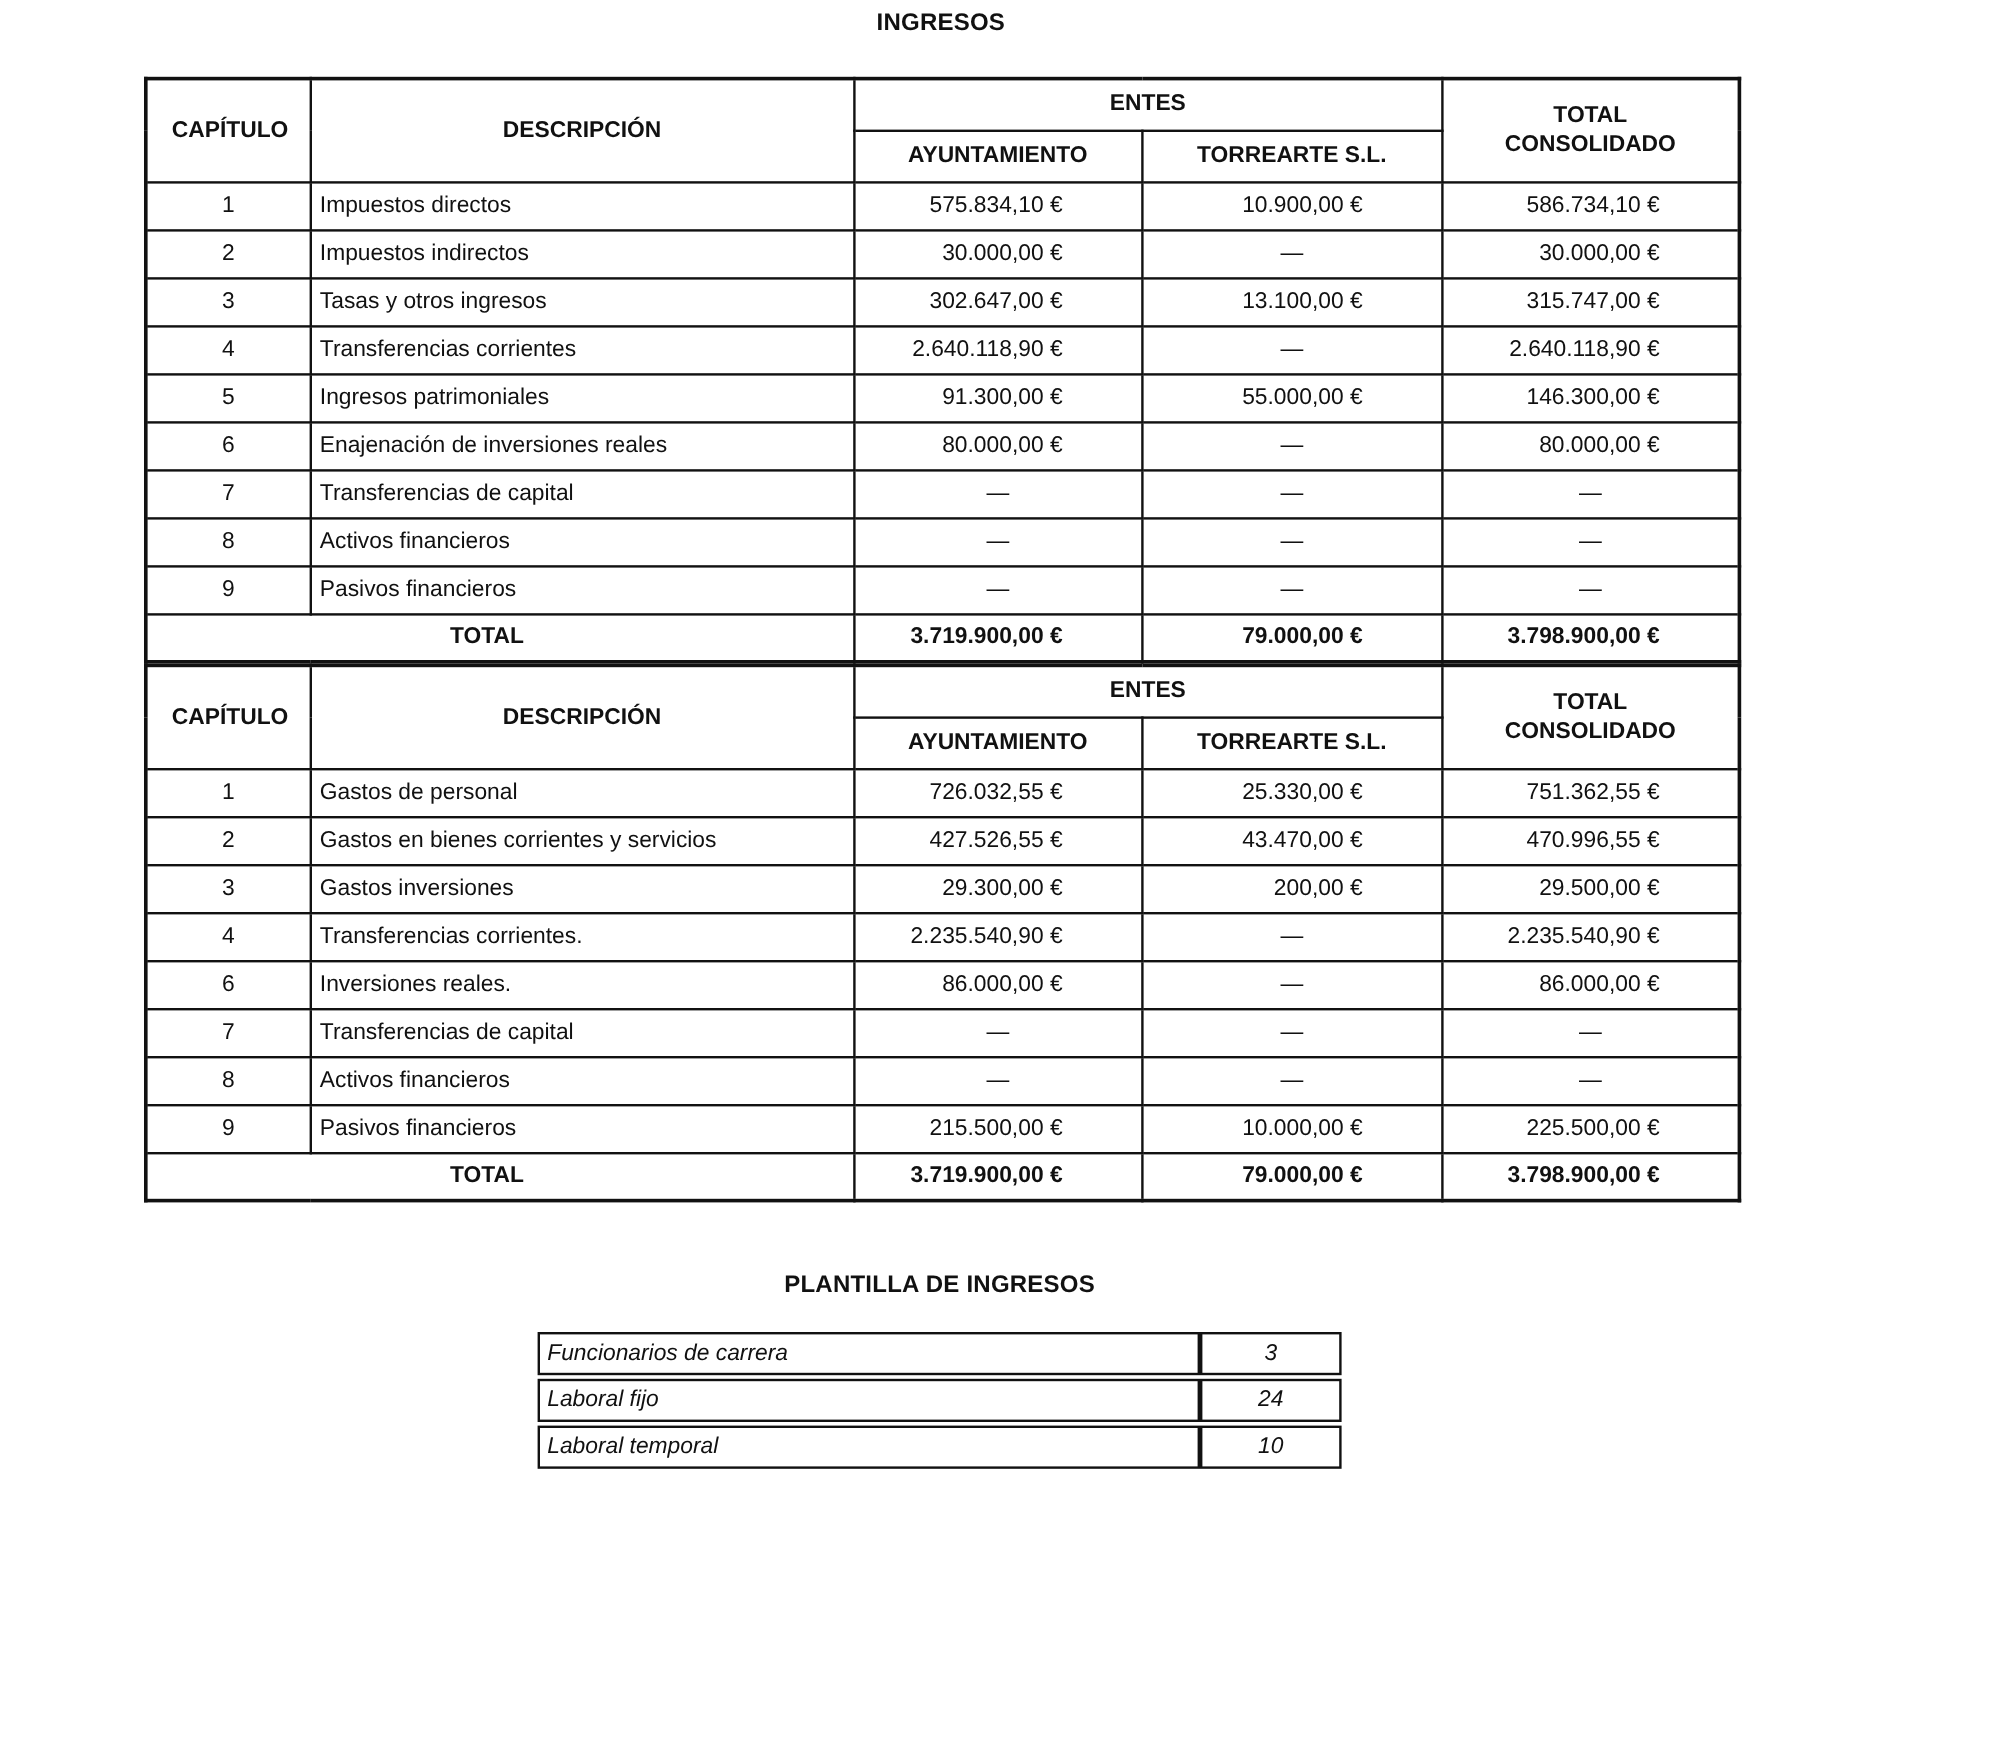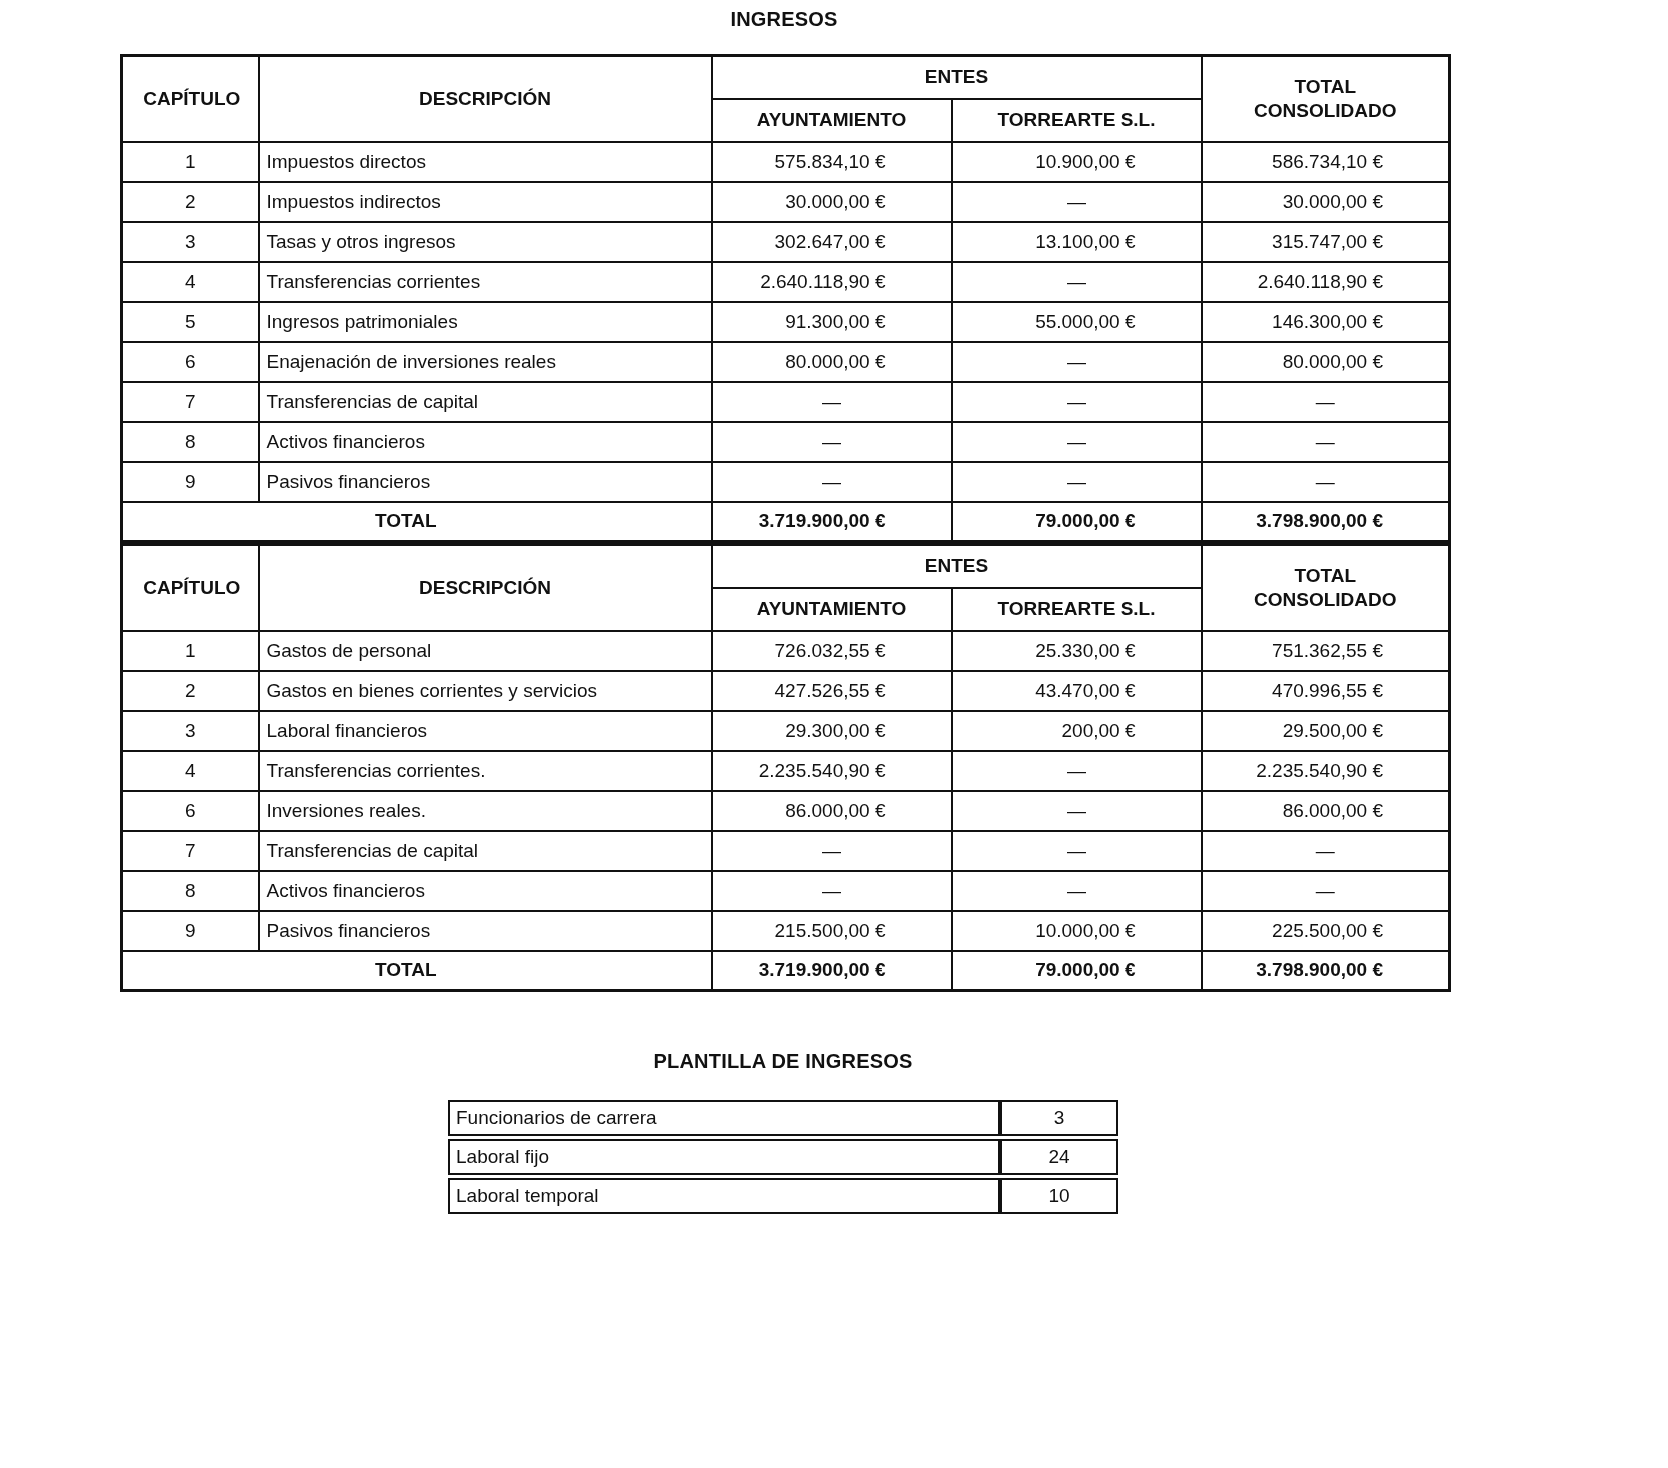--- a/index.html
+++ b/index.html
@@ -11,21 +11,21 @@
     color: #111111;
     -webkit-font-smoothing: antialiased;
   }
   .section { width: 1328px; margin-left: 120px; }
   .table-title {
     font-size: 20px;
     font-weight: 700;
     text-align: center;
     letter-spacing: 0.2px;
   }
-  .title-ingresos { padding-top: 8px; margin-bottom: 23px; }
+  .title-ingresos { padding-top: 8px; margin-bottom: 33px; }
   .title-gastos { margin-top: 56px; margin-bottom: 26px; }
   .title-plantilla { margin-top: 58px; margin-bottom: 24px; }
 
   table.budget {
     border-collapse: collapse;
     width: 1328px;
     table-layout: fixed;
     border: 3px solid #111;
   }
   table.budget th, table.budget td {
@@ -52,20 +52,21 @@
     border-spacing: 0 3px;
     width: 670px;
     table-layout: fixed;
   }
   table.plantilla td {
     border: 2px solid #111;
     font-size: 19px;
     height: 36px;
     vertical-align: middle;
     background: #fff;
+    font-style: italic;
   }
   td.pl-label { border-right: 0; text-align: left; padding-left: 6px; }
   td.pl-value { text-align: center; }
   td.pl-total-label { border-right: 0; text-align: right; padding-right: 18px; font-weight: 700; }
 </style>
 </head>
 <body>
 
 <div class="section">
   <div class="table-title title-ingresos">INGRESOS</div>
@@ -194,21 +195,21 @@
         </tr>
         <tr>
           <td class="cap">2</td>
           <td class="desc">Gastos en bienes corrientes y servicios</td>
           <td class="amount">427.526,55 €</td>
           <td class="amount">43.470,00 €</td>
           <td class="amount">470.996,55 €</td>
         </tr>
         <tr>
           <td class="cap">3</td>
-          <td class="desc">Laboral financieros</td>
+          <td class="desc">Gastos inversiones</td>
           <td class="amount">29.300,00 €</td>
           <td class="amount">200,00 €</td>
           <td class="amount">29.500,00 €</td>
         </tr>
         <tr>
           <td class="cap">4</td>
           <td class="desc">Transferencias corrientes.</td>
           <td class="amount">2.235.540,90 €</td>
           <td class="amount dash">—</td>
           <td class="amount">2.235.540,90 €</td>

